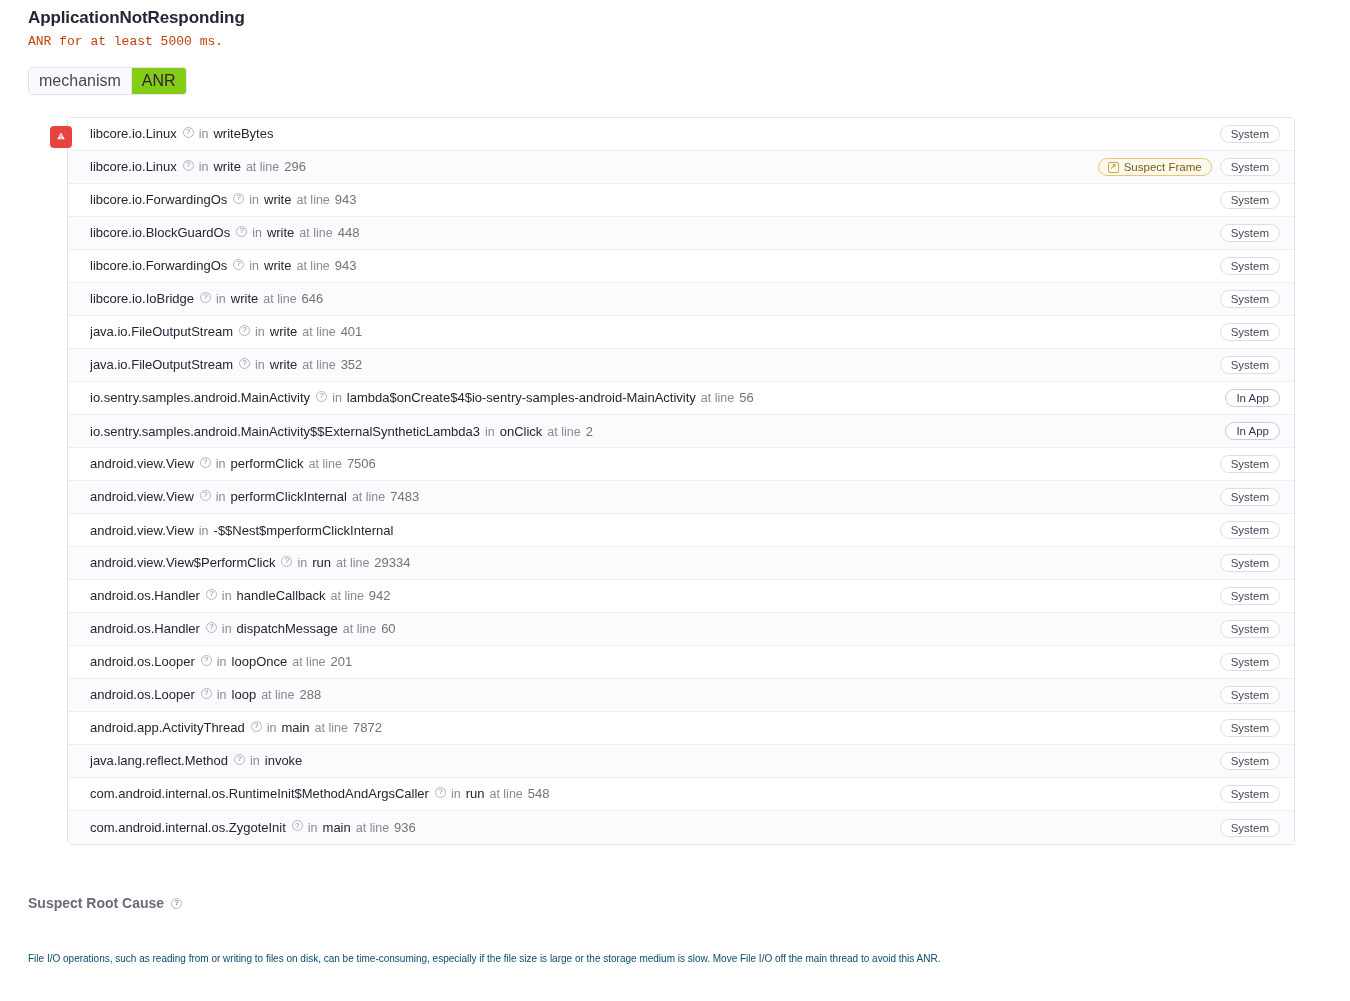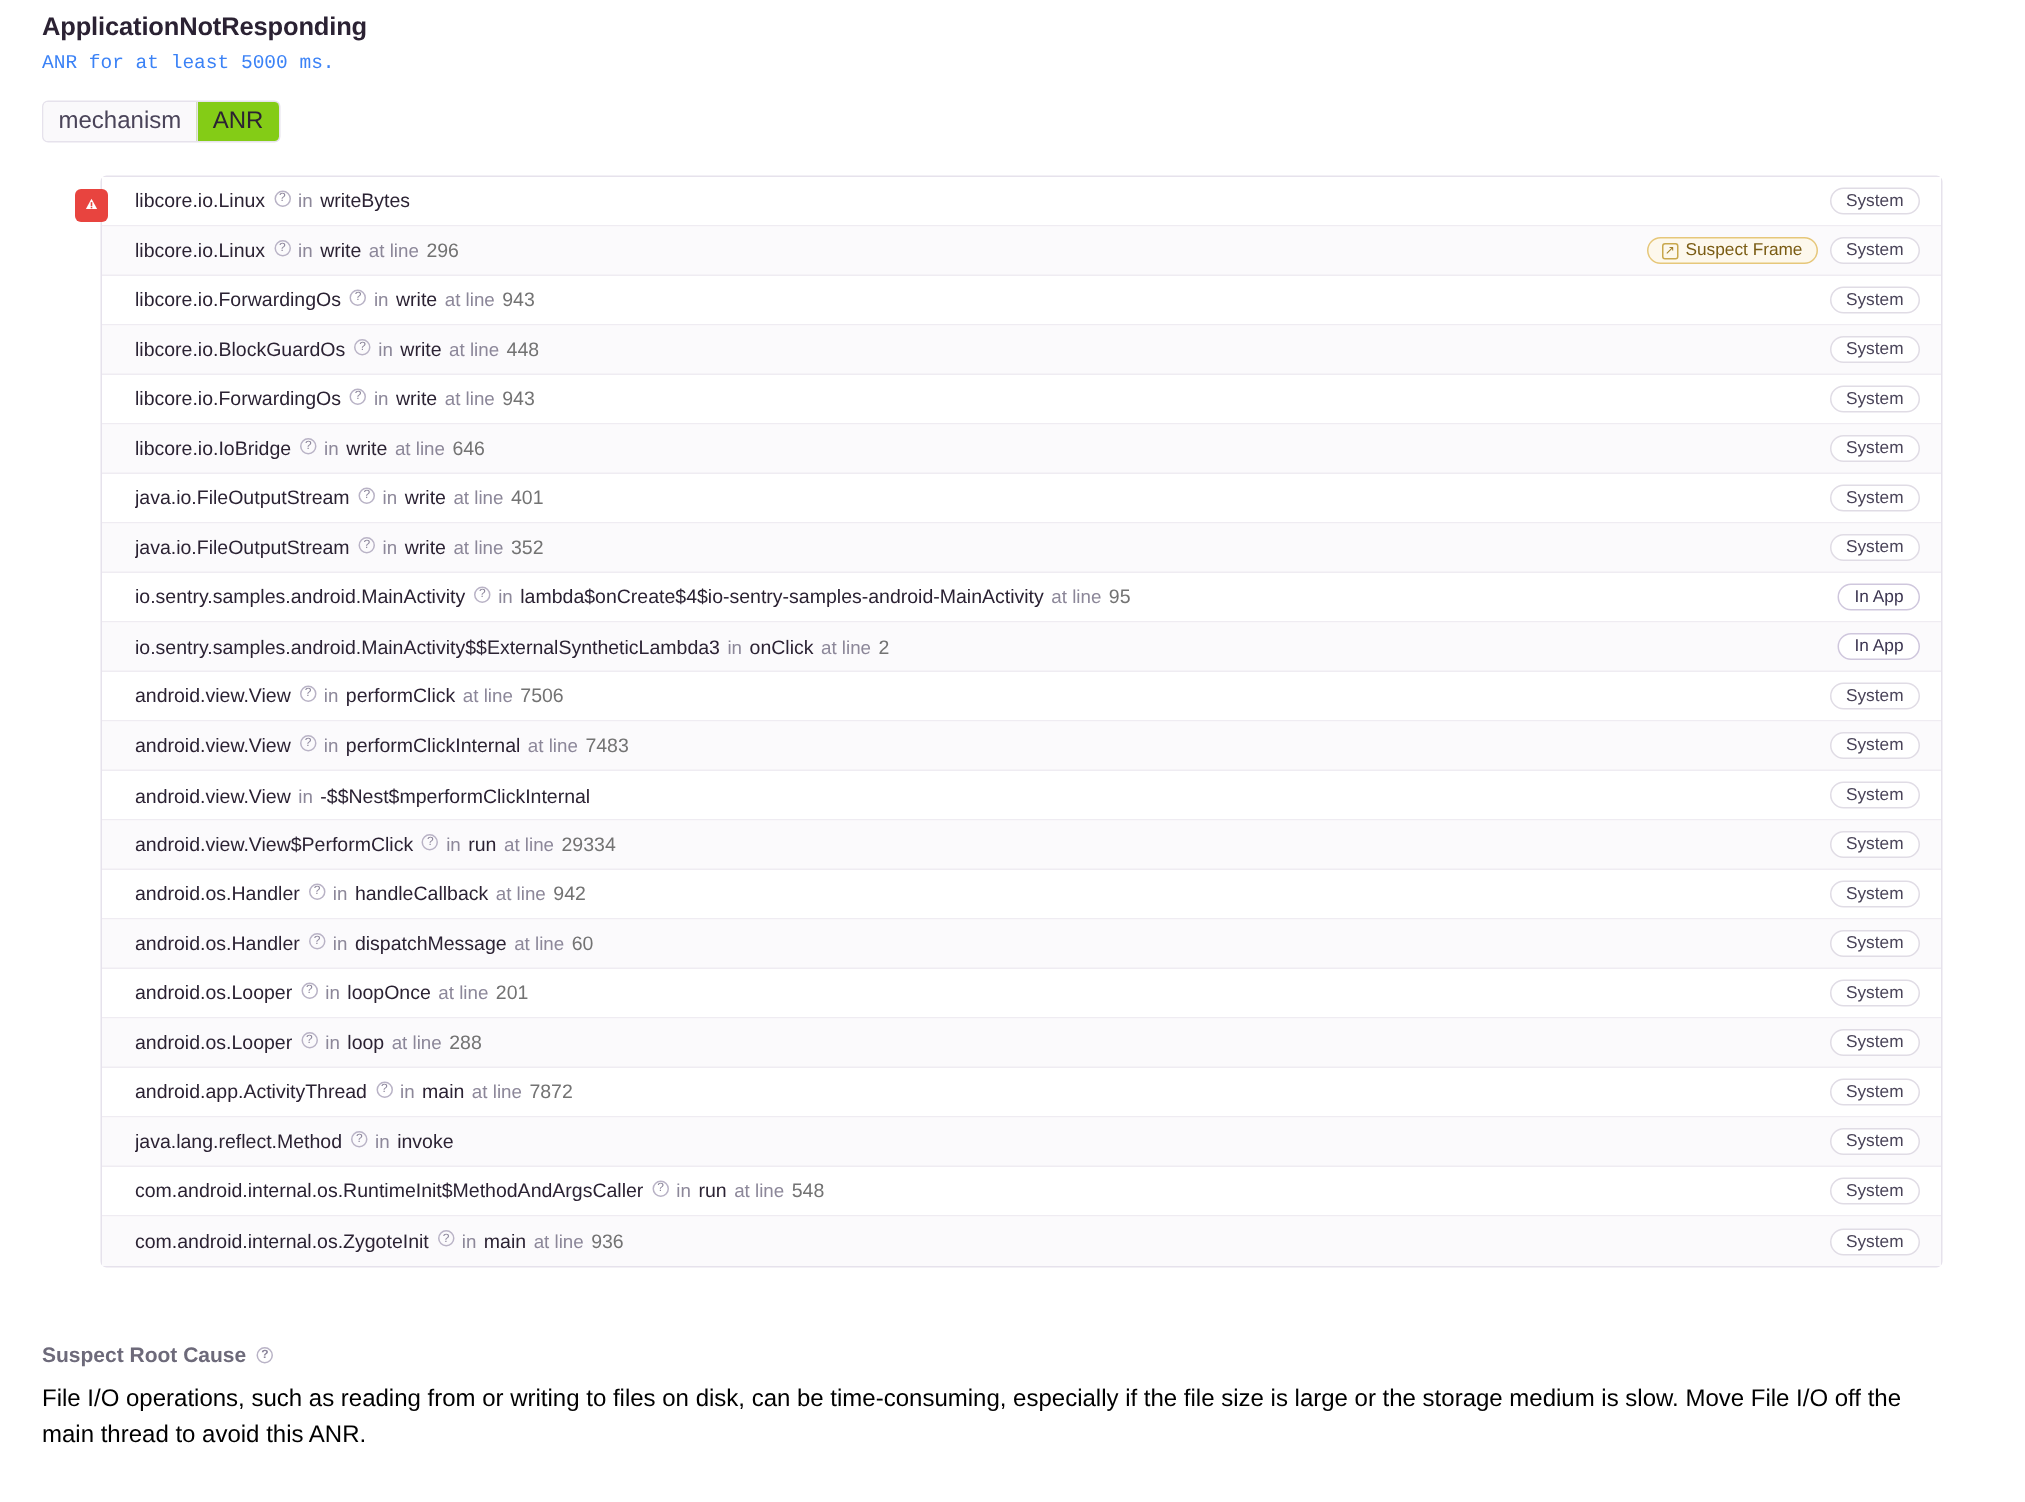--- a/index.html
+++ b/index.html
@@ -106,21 +106,21 @@
   .err-title {
     font-size: 17px;
     font-weight: bold;
     color: #2b2233;
     margin: 8px 0 6px 0;
     letter-spacing: -0.1px;
   }
   .err-subtitle {
     font-family: "Liberation Mono", monospace;
     font-size: 13px;
-    color: #3b82f6;
+    color: #c2410c;
     margin-bottom: 18px;
   }
 
   
   .pill-pair {
     display: inline-flex;
     border: 1px solid #e6e2ec;
     border-radius: 4px;
     overflow: hidden;
     font-size: 16px;
@@ -263,24 +263,24 @@
   }
   .rc-title {
     font-size: 14px;
     font-weight: bold;
     color: #6d6a7a;
     display: flex;
     align-items: center;
     gap: 6px;
   }
   .rc-body {
-    margin-top: 10px;
-    font-size: 16px;
+    margin-top: 40px;
+    font-size: 10px;
     line-height: 1.5;
-    color: #000000;
+    color: #0c4a6e;
     max-width: 1270px;
   }
 </style>
 </head>
 <body>
 
 <div class="page">
 
   
 
@@ -410,21 +410,21 @@
             <span class="tag">System</span>
           </div>
         </div>
         <div class="frame">
           <div class="frame-left">
             <span class="mod">io.sentry.samples.android.MainActivity</span>
             <span class="q-icon">?</span>
             <span class="kw">in</span>
             <span class="fn">lambda$onCreate$4$io-sentry-samples-android-MainActivity</span>
             <span class="kw">at line</span>
-            <span class="lineno">95</span>
+            <span class="lineno">56</span>
           </div>
           <div class="frame-right">
             <span class="tag inapp">In App</span>
           </div>
         </div>
         <div class="frame shaded">
           <div class="frame-left">
             <span class="mod">io.sentry.samples.android.MainActivity$$ExternalSyntheticLambda3</span>
             <span class="kw">in</span>
             <span class="fn">onClick</span>

